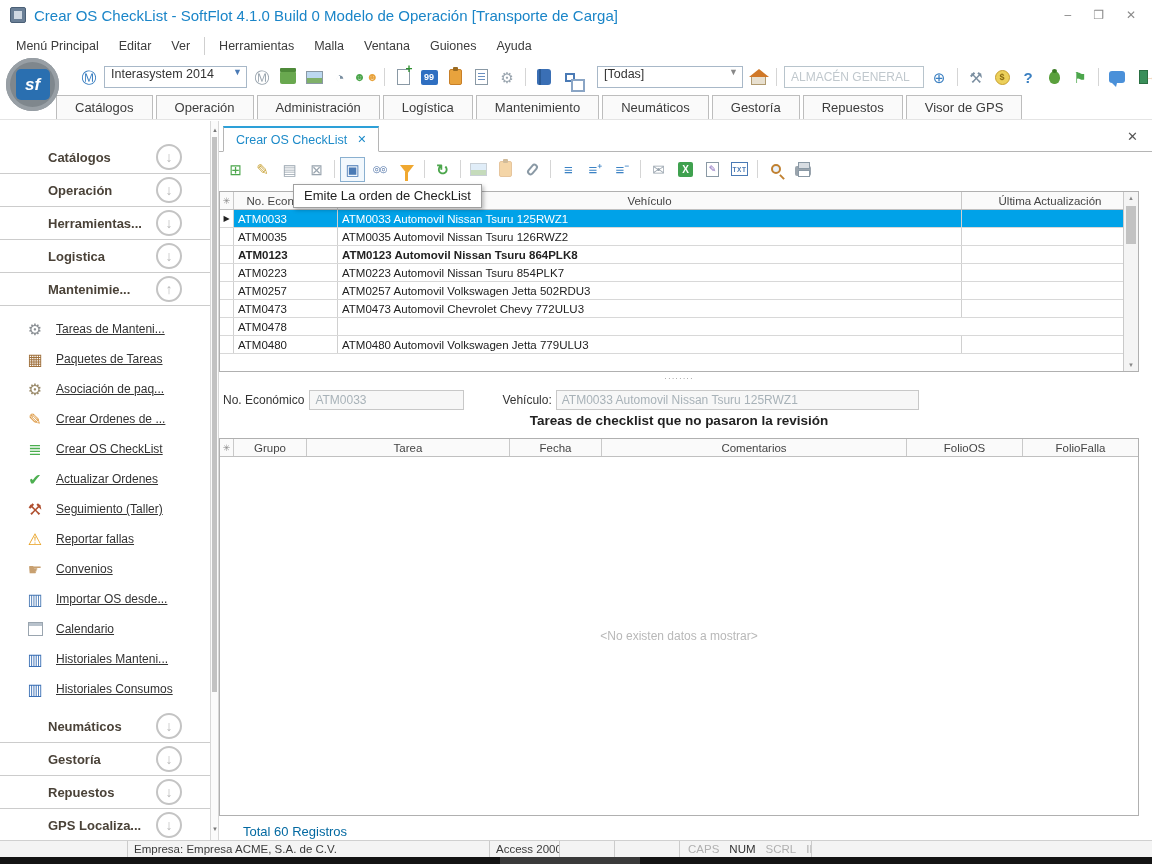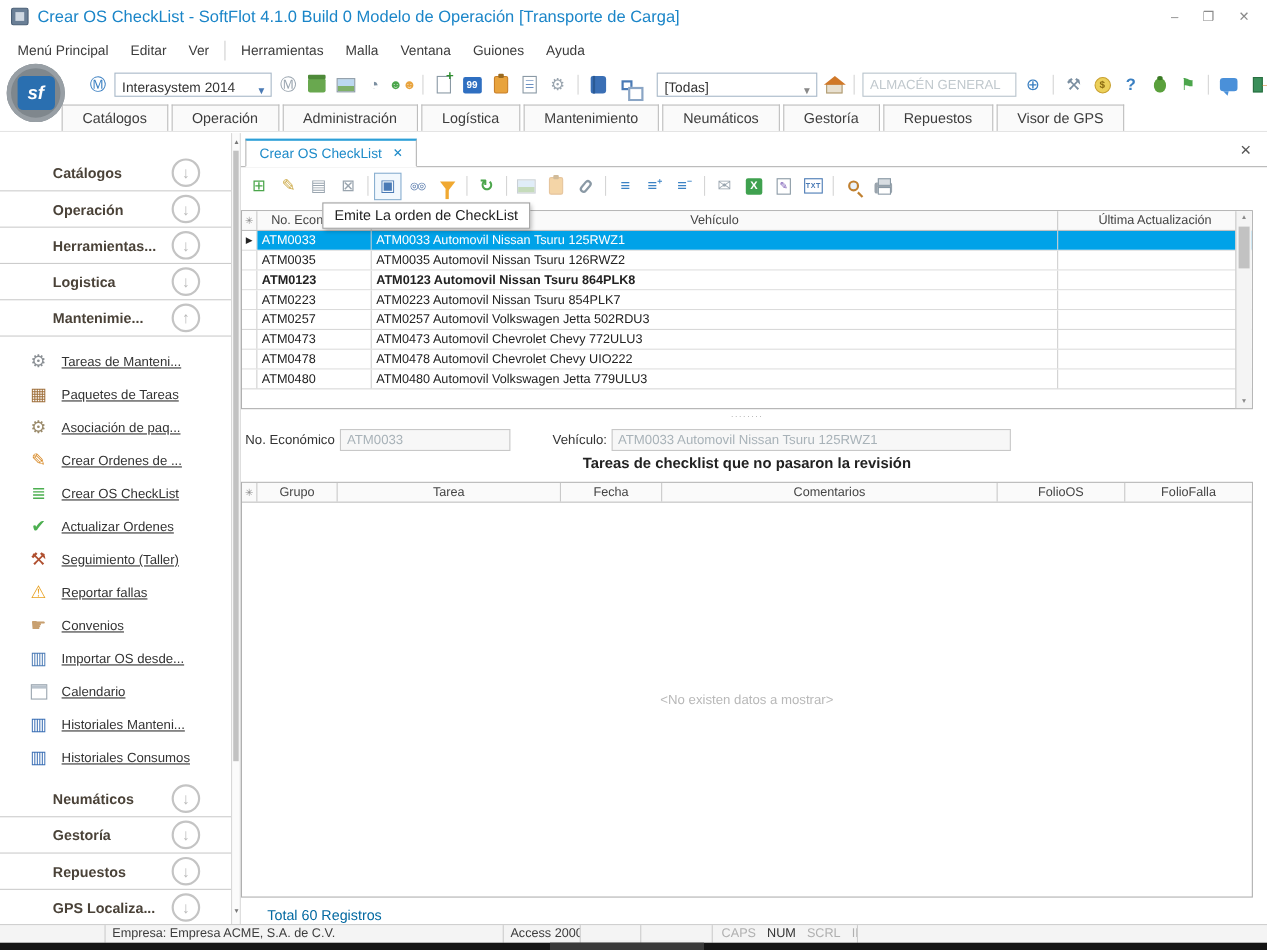--- a/index.html
+++ b/index.html
@@ -21,21 +21,21 @@
 
   
   .logo { position:absolute; left:6px; top:58px; width:53px; height:53px; border-radius:50%; background:#7f878d; display:flex; align-items:center; justify-content:center; box-shadow: inset 0 0 0 4px #989fa5; z-index:5; }
   .logo-sq { width:34px; height:31px; background:#2a6fb0; border-radius:5px; color:#fff; font-style:italic; font-weight:bold; font-size:17px; display:flex; align-items:center; justify-content:center; }
 
   
   .toolbar { position:absolute; top:62px; left:0; right:0; height:30px; display:flex; align-items:center; padding-left:78px; gap:4px; background:#fff; }
   .icon { display:inline-flex; align-items:center; justify-content:center; width:22px; height:22px; font-size:15px; line-height:1; flex:none; }
   .icon.sm { font-size:12px; }
   .tb-sep { width:1px; height:18px; background:#d5d5d5; margin:0 3px; flex:none; }
-  .combo { height:22px; background:#fff; border:1px solid #a8b8c8; display:flex; align-items:flex-end; padding:0 4px 0 6px; font-size:12.5px; color:#333; flex:none; }
+  .combo { height:22px; background:#fff; border:1px solid #a8b8c8; display:flex; align-items:flex-start; padding:0 4px 0 6px; font-size:12.5px; color:#333; flex:none; }
   .combo .arr { margin-left:auto; color:#4a7ab5; font-size:9px; padding-left:6px; }
   .textbox { height:22px; background:#fff; border:1px solid #b8c4cc; display:flex; align-items:center; padding:0 6px; font-size:12px; color:#c0c8cd; flex:none; }
 
   .c-blue{color:#3a7fc1} .c-gray{color:#9aa5af} .c-green{color:#4ca64c} .c-orange{color:#e8a33d}
   .c-steel{color:#7a8ea0} .c-dis{opacity:.45}
 
   
   .ci { position:relative; display:inline-block; flex:none; }
   .ci-pic { width:17px; height:13px; border:1px solid #8a99a5; background:linear-gradient(180deg,#bcd8f0 55%,#7fb069 55%); }
   .ci-box { width:16px; height:13px; background:#69a84f; border-radius:2px; }
@@ -138,21 +138,21 @@
   .finput { height:20px; border:1px solid #c8c8c8; background:#f7f7f7; color:#a8b2b8; font-size:12px; display:flex; align-items:center; padding-left:5px; overflow:hidden; white-space:nowrap; }
 
   .sectitle { position:absolute; top:292px; left:0; width:920px; text-align:center; font-size:13.5px; font-weight:bold; color:#222; }
 
   .g2 { left:0; top:317px; width:920px; height:378px; }
   .g2 .empty { position:absolute; left:0; right:0; top:190px; text-align:center; color:#b8b8b8; font-size:12px; }
 
   .cfooter { position:absolute; top:699px; left:0; width:920px; height:22px; display:flex; align-items:center; padding-left:24px; font-size:13px; color:#0369a1; }
 
   
-  .statusbar { position:absolute; left:0; right:0; top:840px; height:17px; background:#f4f4f4; border-top:1px solid #d0d0d0; display:flex; align-items:center; font-size:11.5px; color:#3c3c3c; }
+  .statusbar { position:absolute; left:0; right:0; top:840px; height:17px; background:#f4f4f4; border-top:1px solid #d0d0d0; display:flex; align-items:center; font-size:11.5px; color:#3c3c3c;padding-left:32px; }
   .st-seg { height:100%; display:flex; align-items:center; padding:0 6px; border-right:1px solid #cccccc; overflow:hidden; white-space:nowrap; }
   .st-keys { display:flex; gap:10px; padding:0 8px; }
   .st-keys .k { color:#b0b0b0; }
   .st-keys .k.on { color:#333; }
 
   .bottomstrip { position:absolute; left:0; right:0; top:857px; height:7px; background:#141414; }
   .bottomstrip::after { content:""; position:absolute; left:500px; width:140px; top:0; bottom:0; background:#3a3a3a; }
 </style>
 </head>
 <body>
@@ -492,21 +492,20 @@
       </div>
       <div class="g-row" style="grid-template-columns:14px 104px 624px 1fr;">
         <div class="cell ind"></div>
         <div class="cell">ATM0473</div>
         <div class="cell">ATM0473 Automovil  Chevrolet  Chevy  772ULU3</div>
         <div class="cell" style="border-right:none"></div>
       </div>
       <div class="g-row" style="grid-template-columns:14px 104px 624px 1fr;">
         <div class="cell ind"></div>
         <div class="cell">ATM0478</div>
-        <div class="cell">ATM0478 Automovil  Chevrolet  Chevy  UIO222</div>
         <div class="cell" style="border-right:none"></div>
       </div>
       <div class="g-row" style="grid-template-columns:14px 104px 624px 1fr;">
         <div class="cell ind"></div>
         <div class="cell">ATM0480</div>
         <div class="cell">ATM0480 Automovil  Volkswagen  Jetta  779ULU3</div>
         <div class="cell" style="border-right:none"></div>
       </div>
       <div class="g1-scroll">
         <span class="up">▲</span>

